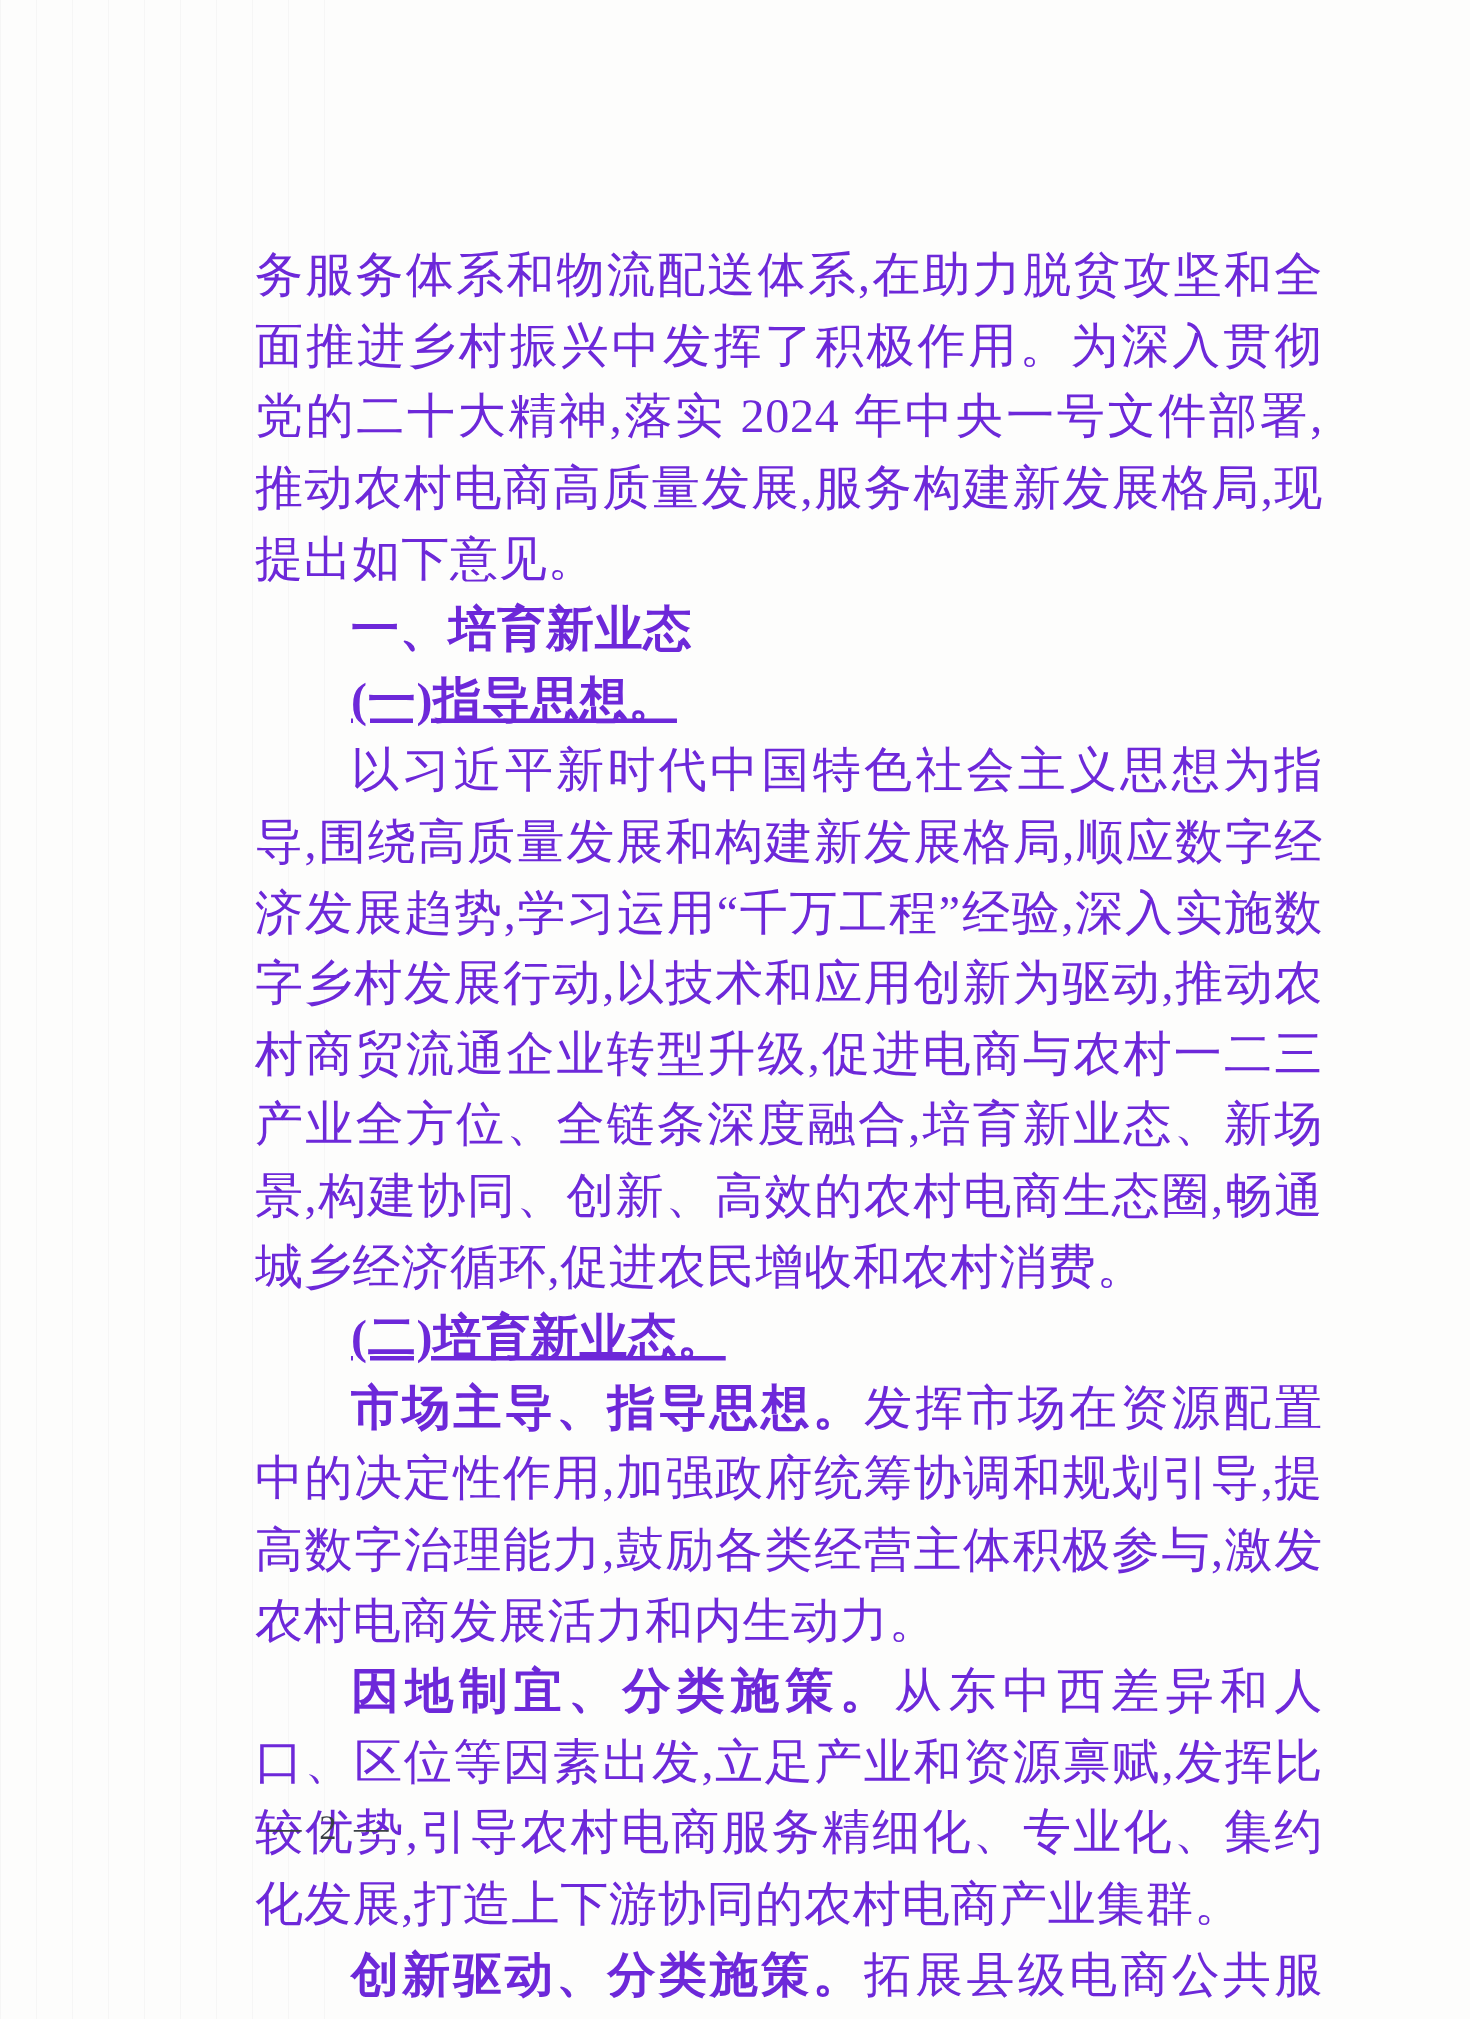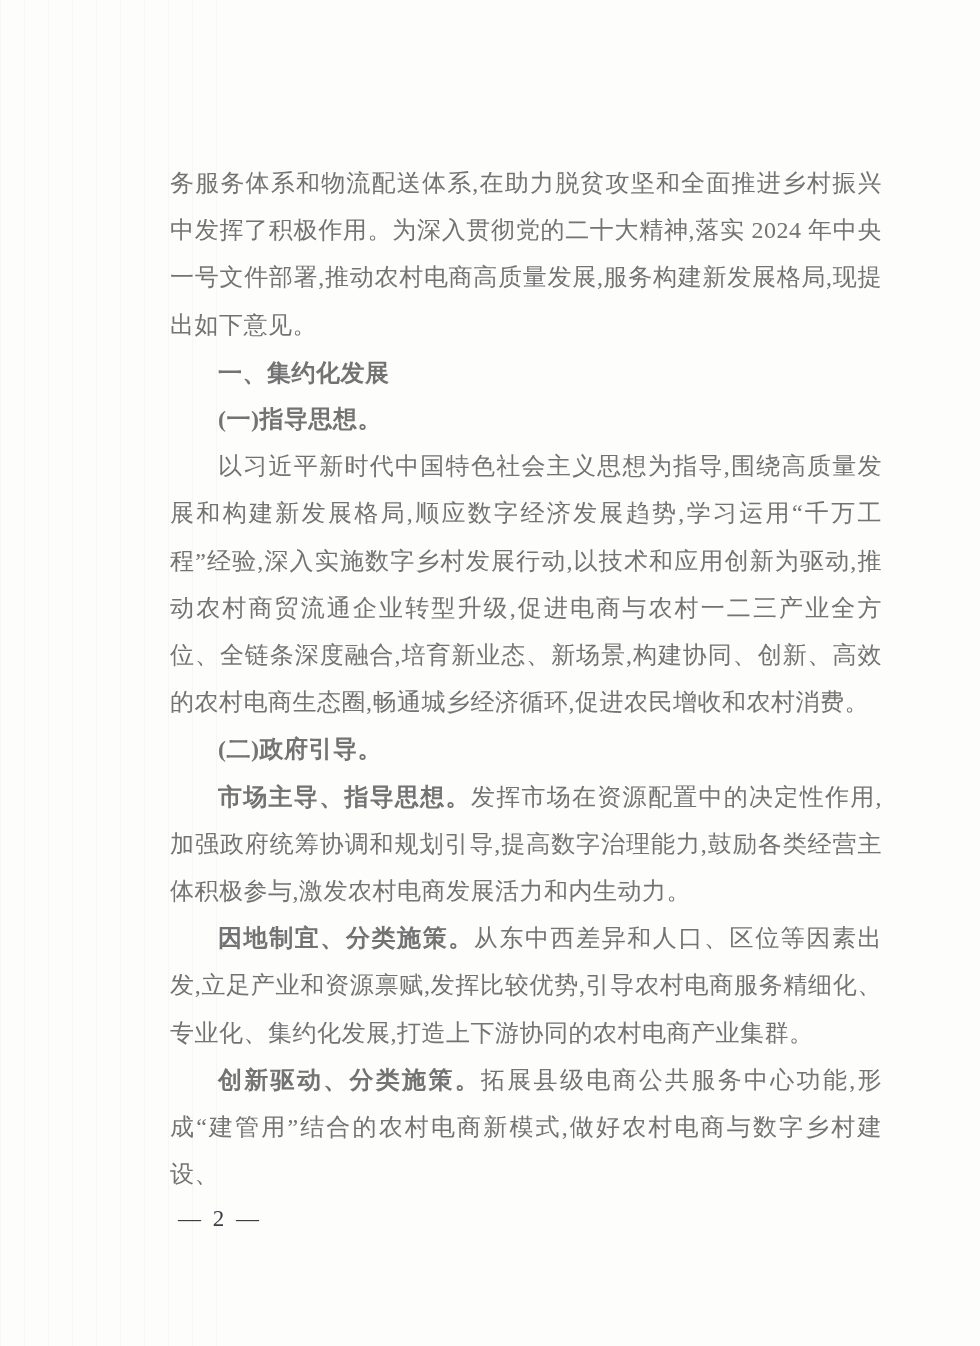--- a/index.html
+++ b/index.html
@@ -33,40 +33,41 @@
     pointer-events: none;
   }
   .content {
     position: absolute;
     left: 170px;
     top: 160px;
     width: 712px;
   }
   .content p {
     margin: 0;
-    font-size: 24px;
+    font-size: 32px;
     line-height: 47.2px;
     text-align: justify;
     text-justify: inter-character;
     letter-spacing: 0.5px;
-    color: #737373;
+    color: #6d28d9;
   }
   .body-par      { text-indent: 2em; font-family: Liberation Serif, serif; }
   .body-noindent { text-indent: 0; }
   .heading-1 {
     font-family: "Liberation Sans", "DejaVu Sans", sans-serif;
     font-weight: 700;
     text-indent: 2em;
     font-size: 25px;
     letter-spacing: 1px;
   }
   .heading-2 {
     font-weight: 700;
     text-indent: 2em;
     font-size: 25px;
+    text-decoration: underline;
   }
   .lead-bold { font-weight: 700; }
   .page-number {
     position: absolute;
     left: 178px;
     top: 1206px;
     font-size: 23px;
     letter-spacing: 3px;
     color: #3a3f45;
     font-family: "Liberation Serif", "DejaVu Serif", serif;
@@ -76,27 +77,27 @@
 <body>
 
 <div class="page">
 
   <div class="scan-texture"></div>
 
   <div class="content">
 
     <p class="body-noindent">务服务体系和物流配送体系,在助力脱贫攻坚和全面推进乡村振兴中发挥了积极作用。为深入贯彻党的二十大精神,落实 2024 年中央一号文件部署,推动农村电商高质量发展,服务构建新发展格局,现提出如下意见。</p>
 
-    <p class="heading-1">一、集约化发展</p>
+    <p class="heading-1">一、培育新业态</p>
 
     <p class="heading-2">(一)指导思想。</p>
 
     <p class="body-par">以习近平新时代中国特色社会主义思想为指导,围绕高质量发展和构建新发展格局,顺应数字经济发展趋势,学习运用“千万工程”经验,深入实施数字乡村发展行动,以技术和应用创新为驱动,推动农村商贸流通企业转型升级,促进电商与农村一二三产业全方位、全链条深度融合,培育新业态、新场景,构建协同、创新、高效的农村电商生态圈,畅通城乡经济循环,促进农民增收和农村消费。</p>
 
-    <p class="heading-2">(二)政府引导。</p>
+    <p class="heading-2">(二)培育新业态。</p>
 
     <p class="body-par"><span class="lead-bold">市场主导、指导思想。</span><span>发挥市场在资源配置中的决定性作用,加强政府统筹协调和规划引导,提高数字治理能力,鼓励各类经营主体积极参与,激发农村电商发展活力和内生动力。</span></p>
 
     <p class="body-par"><span class="lead-bold">因地制宜、分类施策。</span><span>从东中西差异和人口、区位等因素出发,立足产业和资源禀赋,发挥比较优势,引导农村电商服务精细化、专业化、集约化发展,打造上下游协同的农村电商产业集群。</span></p>
 
     <p class="body-par"><span class="lead-bold">创新驱动、分类施策。</span><span>拓展县级电商公共服务中心功能,形成“建管用”结合的农村电商新模式,做好农村电商与数字乡村建设、</span></p>
 
   </div>
 
   <div class="page-number">— 2 —</div>

